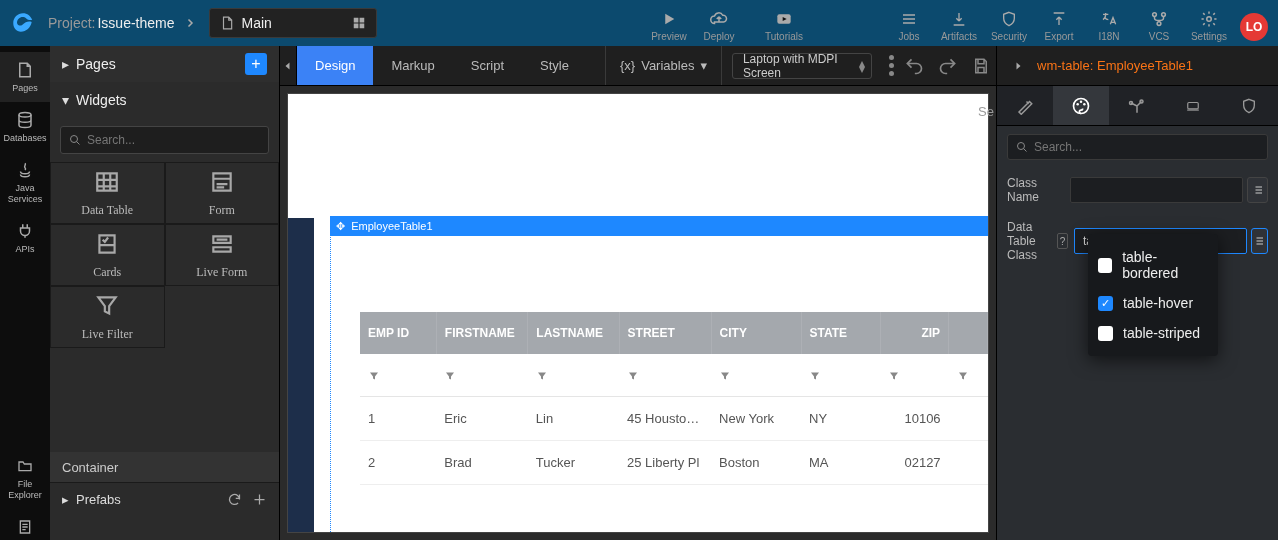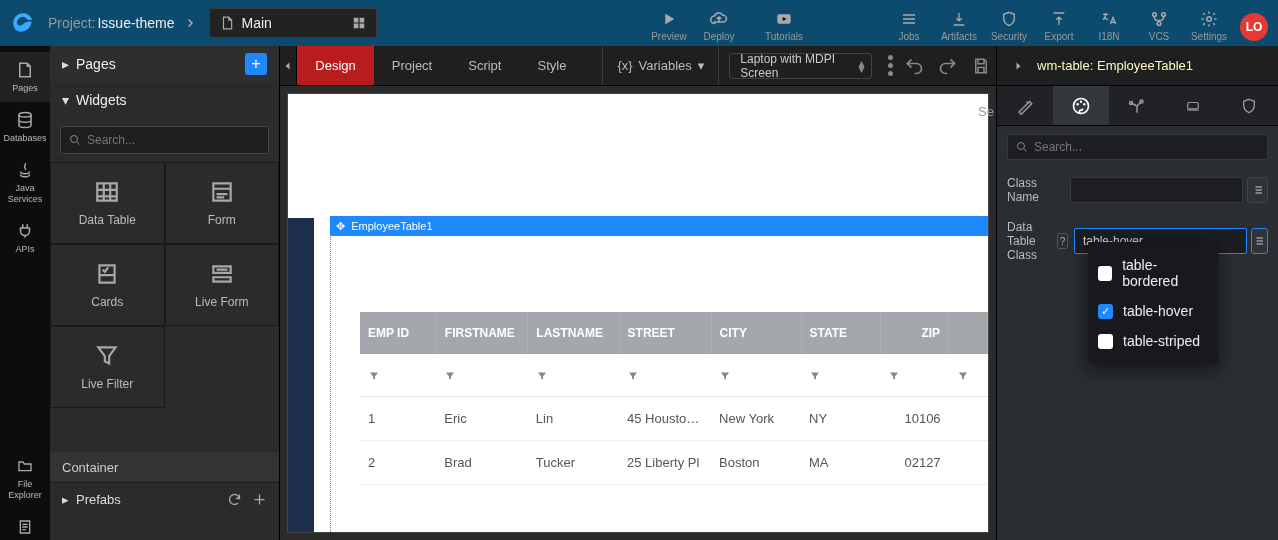--- a/index.html
+++ b/index.html
@@ -113,24 +113,25 @@
   }
   .sb-heading {
     background:#333;height:30px;display:flex;align-items:center;
     padding:0 12px;color:#ccc;font-size:13px;
   }
   .widget-grid {
     display:grid;grid-template-columns:1fr 1fr;
     padding:0 0px;
   }
   .widget-cell {
-    height:82px;
+    height:62px;
     border:1px solid #1a1a1a;
     display:flex;flex-direction:column;align-items:center;justify-content:center;
     color:#bbb;
+    font-family:Liberation Serif, serif;
   }
   .widget-cell .ic{margin-bottom:8px;color:#a8a8a8;}
   .widget-cell .lbl{font-size:12px;}
   .sb-prefab {
     height:34px;display:flex;align-items:center;
     padding:0 12px;color:#ddd;font-size:13px;
     border-top:1px solid #1a1a1a;
   }
   .sb-prefab .tri{width:14px;display:inline-block;color:#ddd;}
   .sb-prefab .actions{margin-left:auto;color:#aaa;display:flex;gap:10px;}
@@ -139,21 +140,21 @@
   .toolbar {
     height:40px;background:#1f1f1f;display:flex;align-items:stretch;
     border-bottom:1px solid #000;
   }
   .tb-collapse{width:22px;display:flex;align-items:center;justify-content:center;color:#aaa;border-right:1px solid #000;}
   .tb-tabs{display:flex;}
   .tb-tab{
     padding:0 18px;display:flex;align-items:center;
     color:#bbb;font-size:13px;
   }
-  .tb-tab.active{background:#b91c1c;color:#fff;}
+  .tb-tab.active{background:#3b82f6;color:#fff;}
   .tb-vars{
     margin-left:18px;display:flex;align-items:center;color:#bbb;
     border-left:1px solid #3a3a3a;border-right:1px solid #3a3a3a;padding:0 14px;
   }
   .tb-device{
     margin-left:10px;display:flex;align-items:center;
     border:1px solid #444;border-radius:3px;height:26px;padding:0 6px 0 10px;
     color:#ccc;font-size:12px;align-self:center;
   }
   .tb-dots{width:34px;display:flex;flex-direction:column;align-items:center;justify-content:center;gap:3px;margin-left:6px;}
@@ -209,21 +210,21 @@
   table.emp .filter-ic{color:#888;}
   table.emp td.num,table.emp th.num{text-align:right;}
   
   .rpanel{
     width:282px;background:#2a2d31;
     display:flex;flex-direction:column;
     border-left:1px solid #000;
   }
   .rp-title{
     height:40px;background:#1f1f1f;display:flex;align-items:center;
-    padding:0 10px;color:#fef9c3;font-size:13px;
+    padding:0 10px;color:#f97316;font-size:13px;
     border-bottom:1px solid #000;
   }
   .rp-collapse{width:22px;display:flex;align-items:center;justify-content:center;color:#aaa;margin-right:8px;}
   .rp-tabs{
     height:40px;background:#202226;display:flex;align-items:stretch;
     border-bottom:1px solid #000;
   }
   .rp-t{width:56px;display:flex;align-items:center;justify-content:center;color:#999;}
   .rp-t.active{background:#34373c;color:#fff;}
   .rp-search{
@@ -240,21 +241,21 @@
   .rp-input{
     flex:1;background:#1c1e21;border:1px solid #3a3a3a;border-radius:2px;
     height:26px;display:flex;align-items:center;padding:0 8px;color:#ddd;font-size:12px;
   }
   .rp-input.sel{border-color:#1e88ff;}
   .rp-input input{background:transparent;border:none;outline:none;color:#ddd;font-size:12px;flex:1;}
   .rp-list-btn{width:26px;height:26px;background:#2f3237;border:1px solid #444;border-radius:3px;display:flex;align-items:center;justify-content:center;color:#ccc;margin-left:4px;}
   
   .dropdown{
     position:absolute;
-    right:60px;top:242px;
+    right:60px;top:234px;
     width:130px;
     background:#17191c;
     border-radius:4px;
     box-shadow:0 4px 18px rgba(0,0,0,0.6);
     padding:8px 10px;
     z-index:50;
   }
   .dd-opt{
     display:flex;align-items:center;
     color:#eee;font-size:14px;
@@ -527,21 +528,21 @@
 
   <div class="center">
     <div class="toolbar">
       <div class="tb-collapse">
         <svg width="12" height="12" viewBox="0 0 24 24">
             <path fill="currentColor" d="M15 5l-8 7 8 7z"></path>
           </svg>
       </div>
       <div class="tb-tabs">
         <div class="tb-tab active">Design</div>
-        <div class="tb-tab">Project</div>
+        <div class="tb-tab">Markup</div>
         <div class="tb-tab">Script</div>
         <div class="tb-tab">Style</div>
       </div>
       <div class="tb-vars">
         <span style="margin-right:6px">{x}</span>
         <span>Variables</span>
         <span style="margin-left:6px">▾</span>
       </div>
       <div class="tb-device">
         <span>Laptop with MDPI Screen</span>

